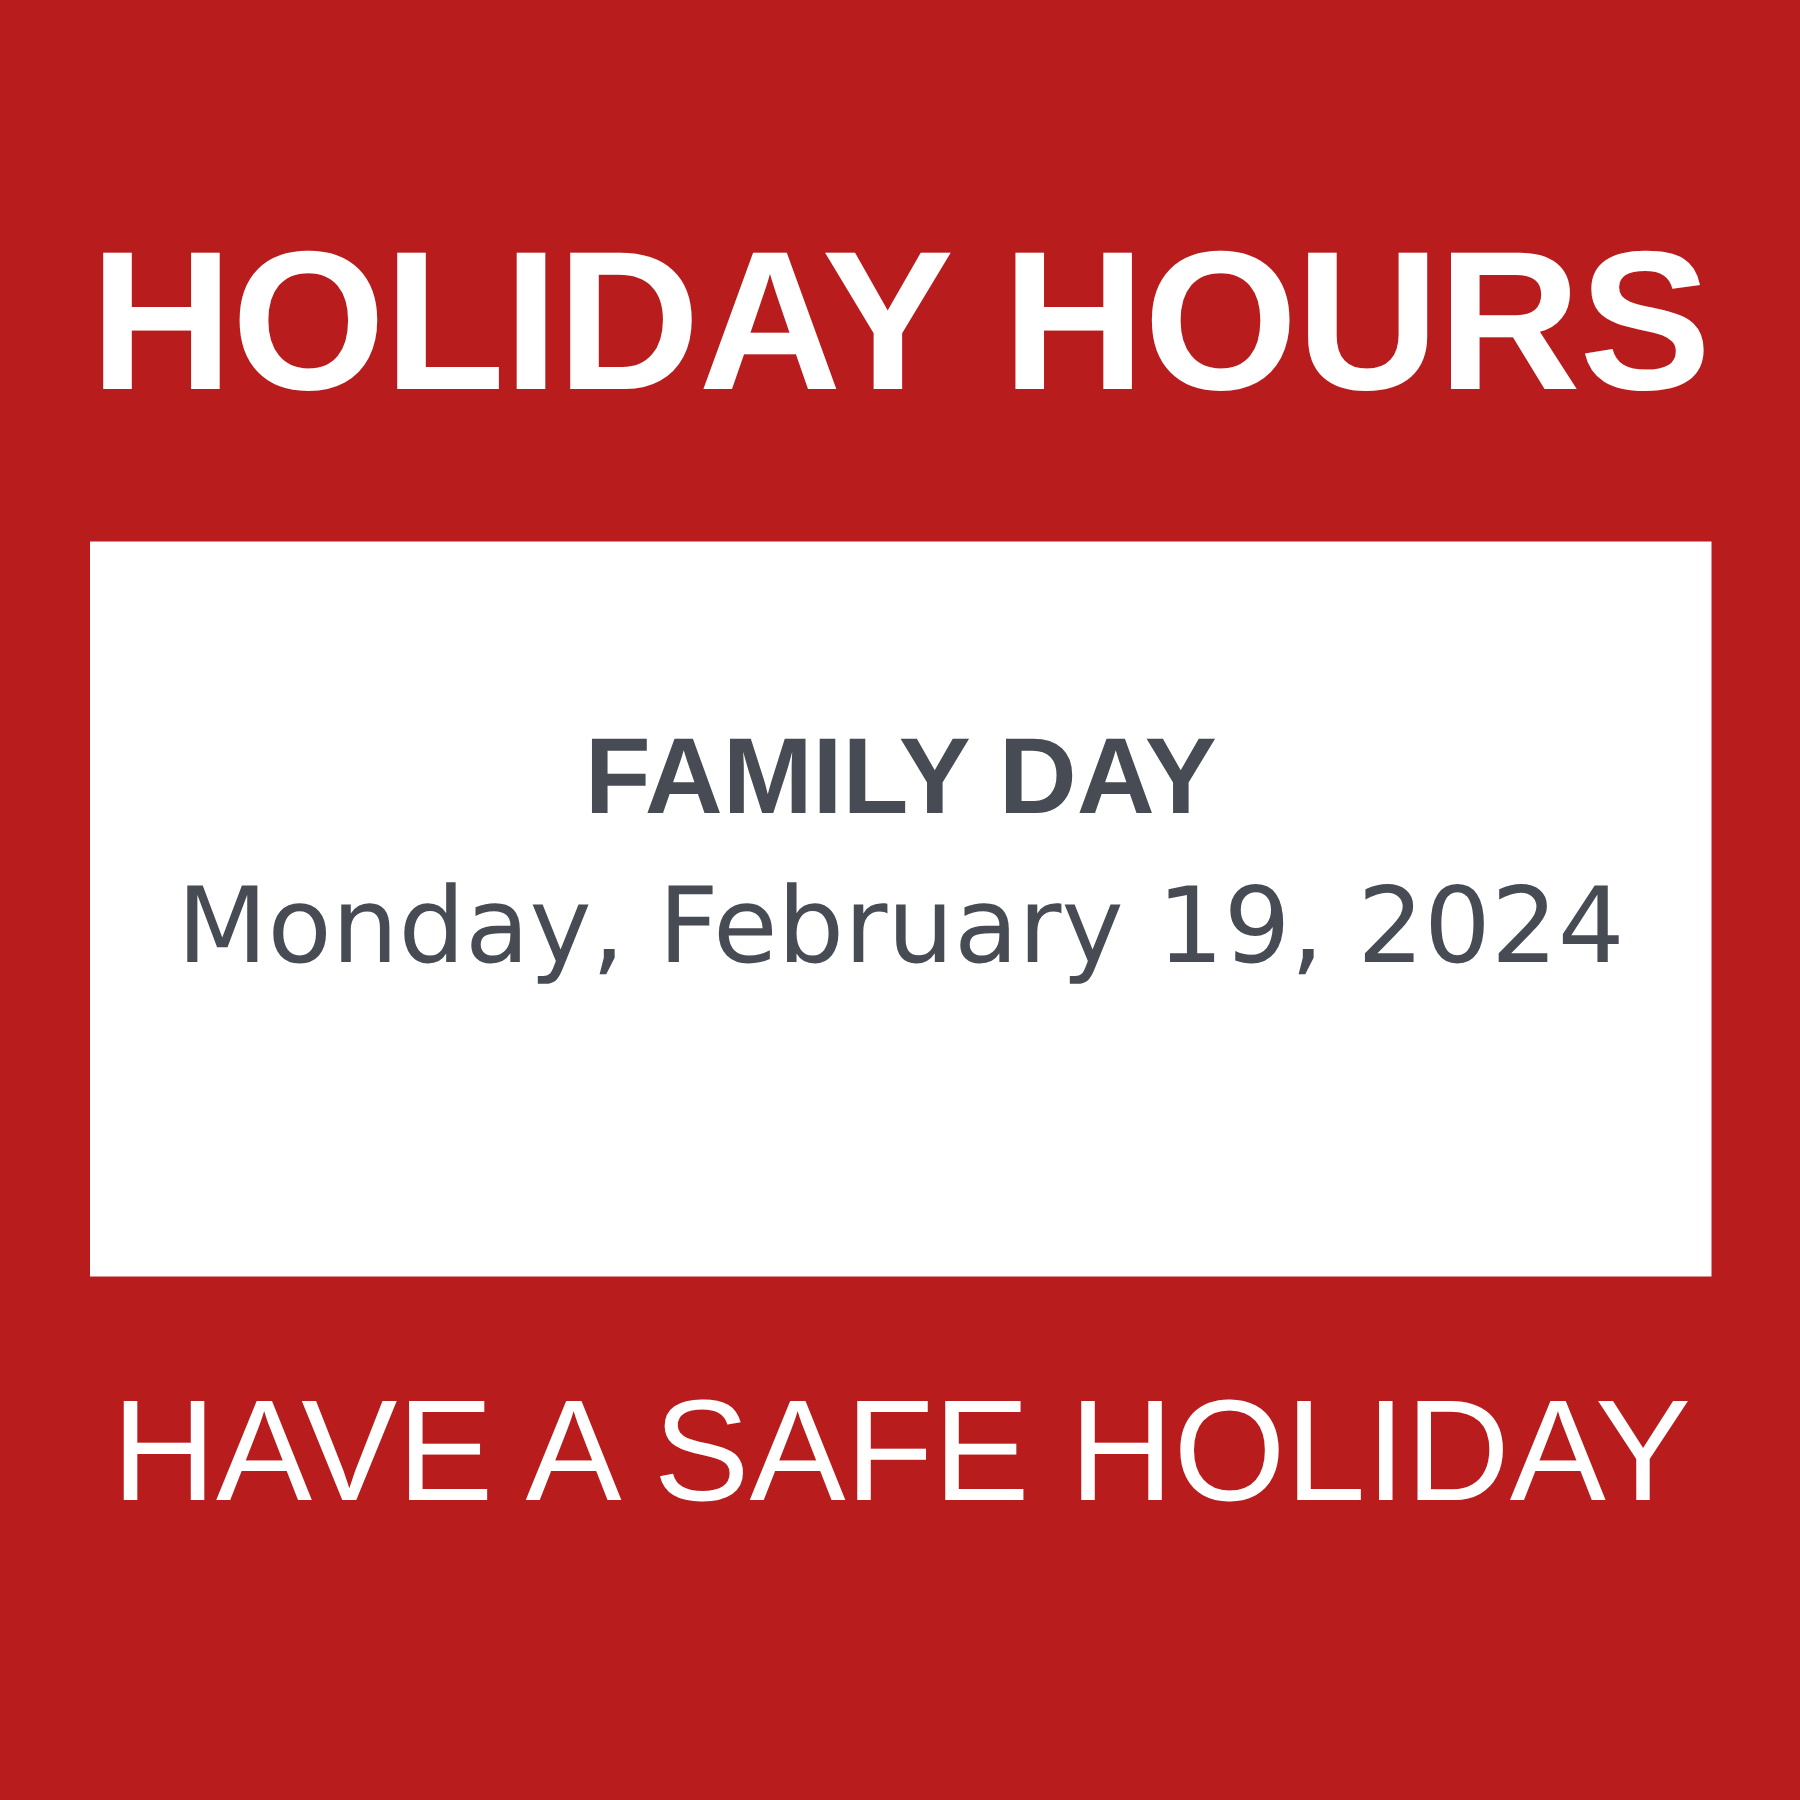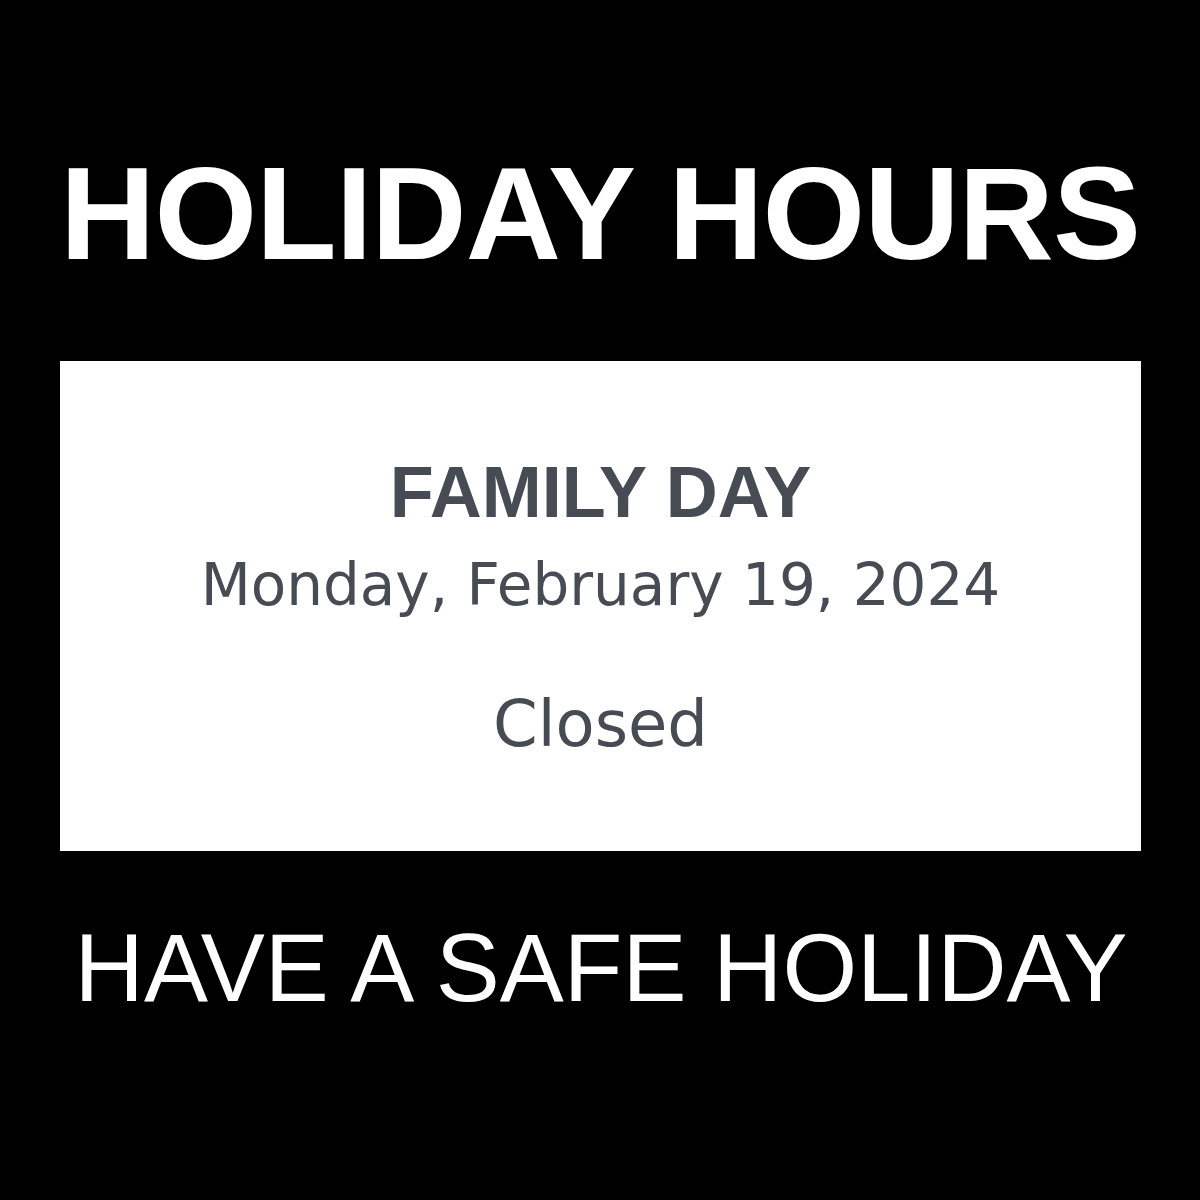--- a/index.html
+++ b/index.html
@@ -12,21 +12,21 @@
     height: 1200px;
     overflow: hidden;
     font-family: "DejaVu Sans", "Liberation Sans", sans-serif;
   }
 
   #notice-poster {
     position: relative;
     box-sizing: border-box;
     width: 1200px;
     height: 1200px;
-    background: #000000;
+    background: #b91c1c;
     display: flex;
     flex-direction: column;
     align-items: center;
   }
 
   
   #poster-headline {
     position: absolute;
     top: 148px;
     left: 0;
@@ -74,21 +74,21 @@
     letter-spacing: 0px;
     text-align: center;
     white-space: nowrap;
     margin: 0 0 28px 0;
   }
 
   #holiday-date {
     color: #474b54;
     font-family: "DejaVu Sans", "Liberation Sans", sans-serif;
     font-weight: 400;
-    font-size: 58px;
+    font-size: 70px;
     line-height: 1.0;
     text-align: center;
     white-space: nowrap;
     margin: 0 0 78px 0;
   }
 
   #holiday-status {
     color: #474b54;
     font-family: "DejaVu Sans", "Liberation Sans", sans-serif;
     font-weight: 400;
@@ -119,19 +119,18 @@
 <body>
 
 <div id="notice-poster">
 
   <div id="poster-headline">HOLIDAY HOURS</div>
 
   <div id="holiday-card">
     <div id="holiday-card-inner">
       <div id="holiday-name">FAMILY DAY</div>
       <div id="holiday-date">Monday, February 19, 2024</div>
-      <div id="holiday-status">Closed</div>
     </div>
   </div>
 
   <div id="poster-footer">HAVE A SAFE HOLIDAY</div>
 
 </div>
 
 </body></html>

